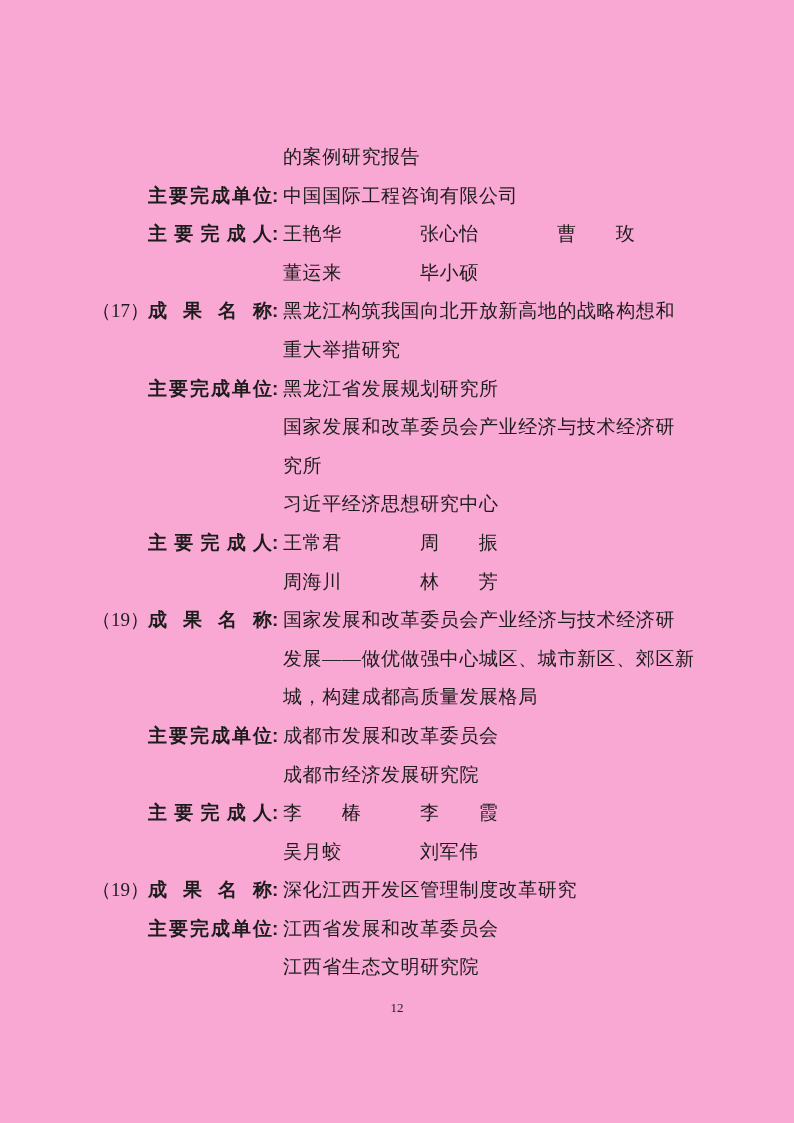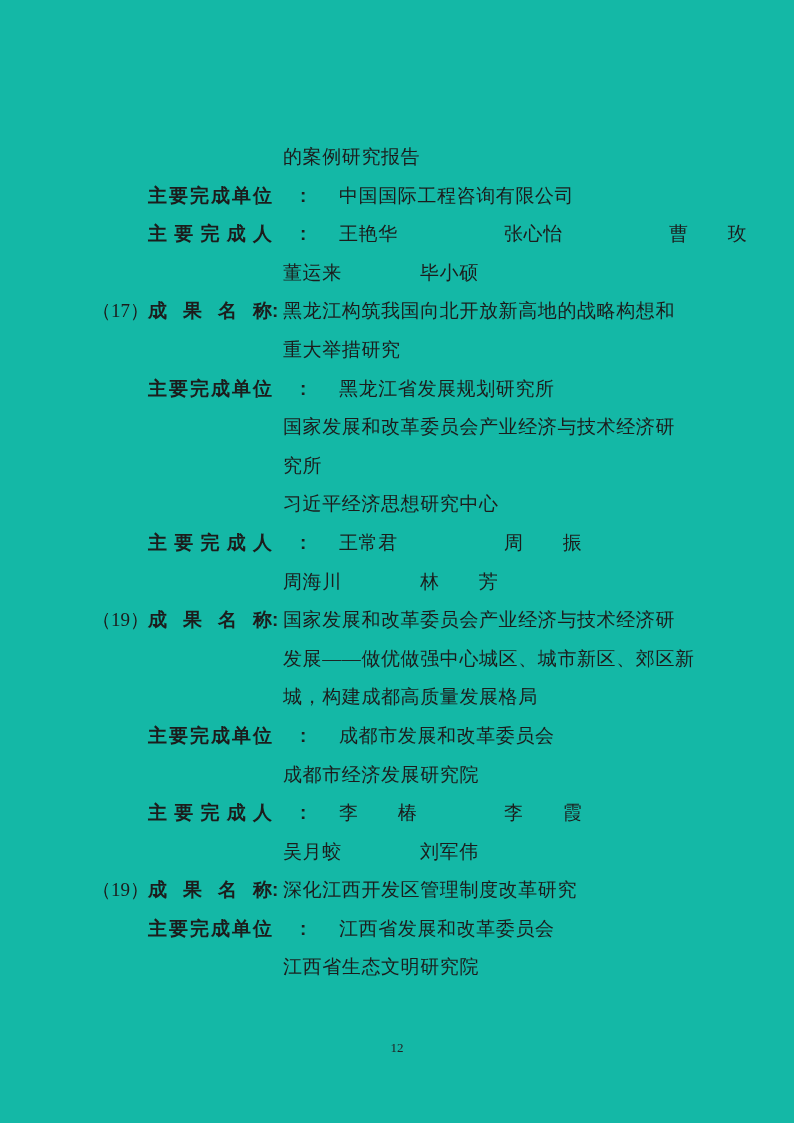--- a/index.html
+++ b/index.html
@@ -1,21 +1,21 @@
 <!DOCTYPE html>
 <html><head>
 <meta charset="utf-8">
 <style>
   html, body { margin: 0; padding: 0; background: #e8e8e8; }
   .page {
     position: relative;
     width: 794px;
     height: 1123px;
     margin: 0 auto;
-    background: #14b8a6;
+    background: #f9a8d4;
     color: #1c1c1c;
     font-family: "Liberation Serif", serif;
     overflow: hidden;
     text-decoration: underline;
   }
   .content {
     position: absolute;
     top: 138px;
     left: 92px;
     width: 660px;
@@ -45,32 +45,32 @@
     text-align-last: justify;
     text-justify: inter-ideograph;
   }
   .colon {
     display: inline-block;
     width: 11px;
     flex: 0 0 auto;
     font-family: "Liberation Sans", sans-serif;
     font-weight: 700;
   }
-  .indent-label { padding-left: 56px; gap: 28px; }
+  .indent-label { padding-left: 56px; }
   .indent-value { padding-left: 191px; }
   .value { letter-spacing: 0.6px; }
   .person {
     display: inline-block;
     width: 137px;
     flex: 0 0 auto;
     letter-spacing: 0.6px;
   }
   .page-number {
     position: absolute;
-    top: 1038px;
+    top: 998px;
     left: 0;
     width: 100%;
     text-align: center;
     font-size: 13px;
     line-height: 20px;
     color: #222;
   }
 </style>
 </head>
 <body>

